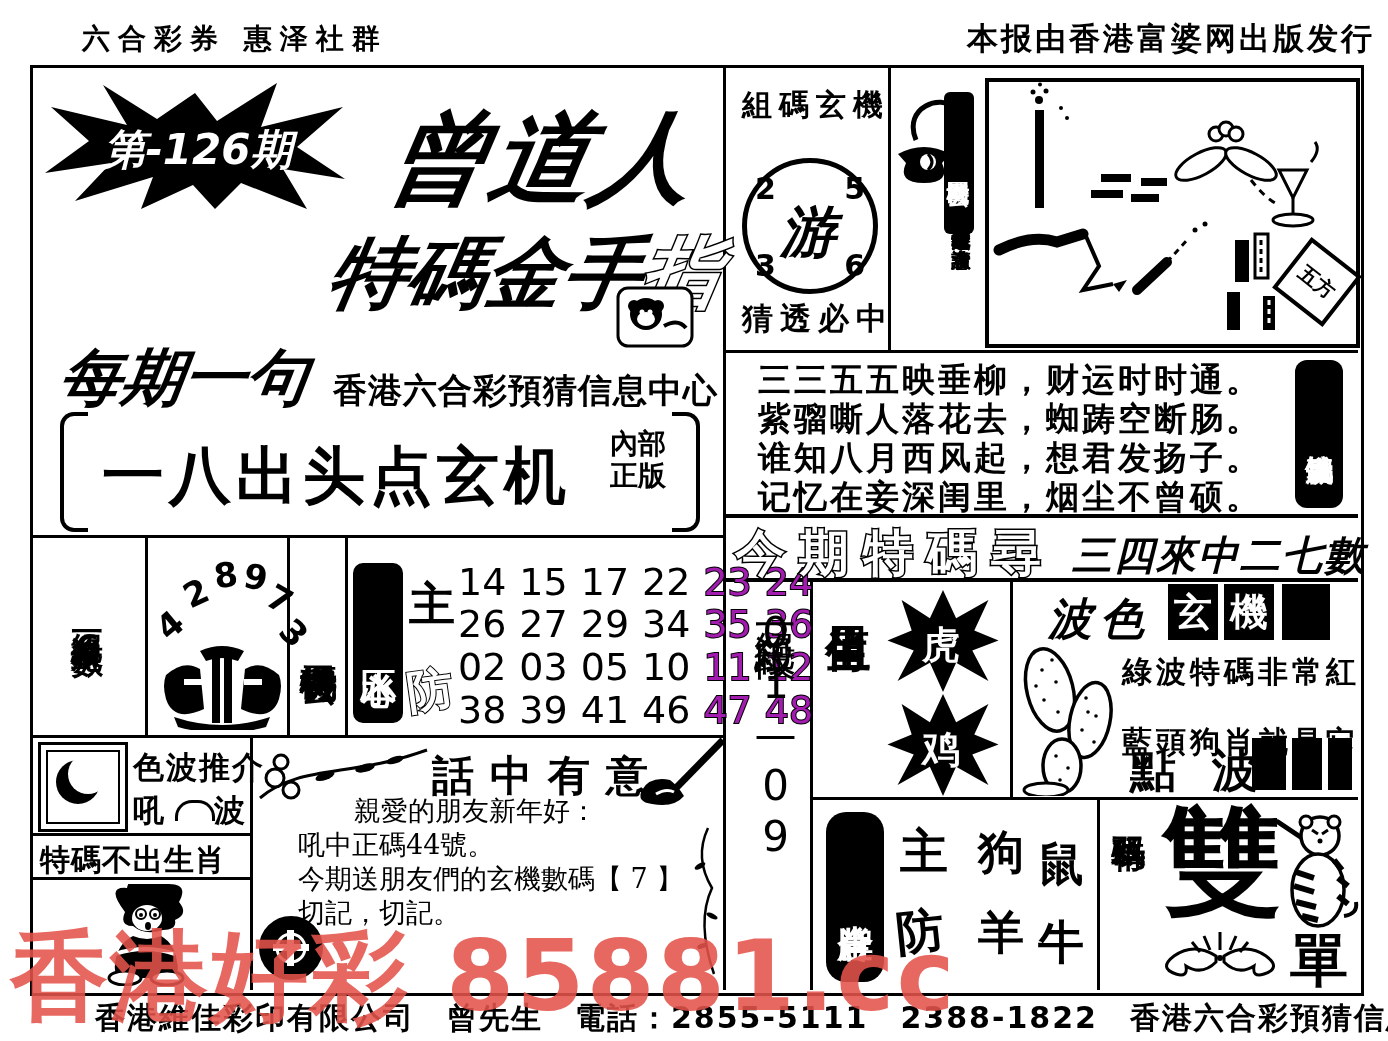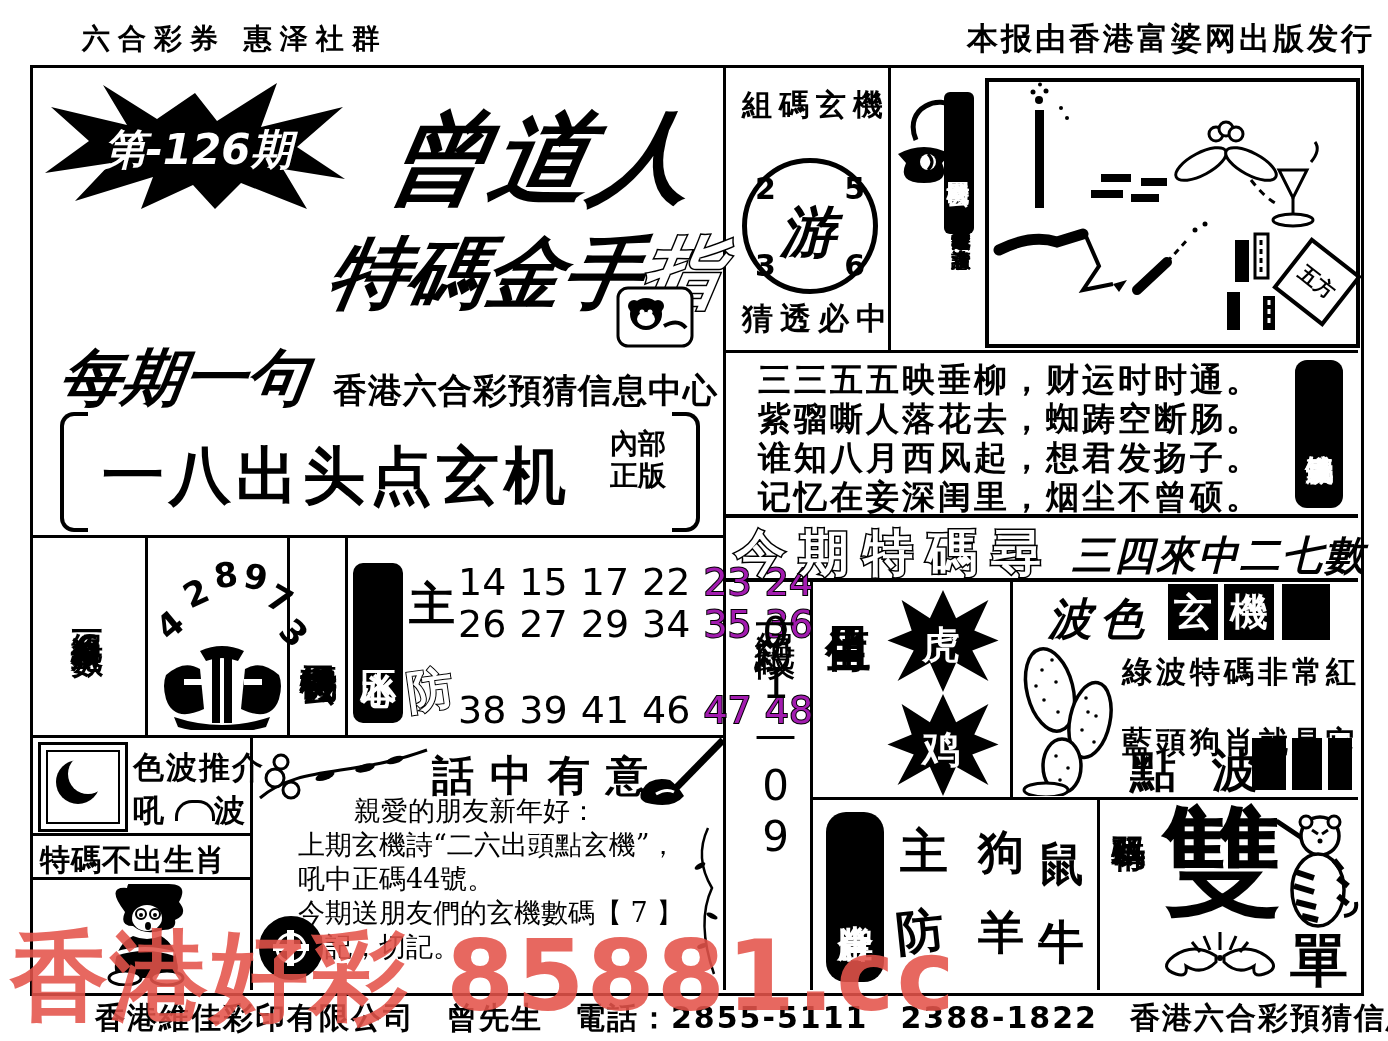--- a/index.html
+++ b/index.html
@@ -133,20 +133,28 @@
     <span class="num-outline">24</span>
   </div>
   <div class="numrow" style="left:458px;top:602px;">
     <span>26</span>
     <span>27</span>
     <span>29</span>
     <span>34</span>
     <span class="num-outline">35</span>
     <span class="num-outline">36</span>
   </div>
+  <div class="numrow" style="left:458px;top:645px;">
+    <span>02</span>
+    <span>03</span>
+    <span>05</span>
+    <span>10</span>
+    <span class="num-outline">11</span>
+    <span class="num-outline">12</span>
+  </div>
   <div class="numrow" style="left:458px;top:688px;">
     <span>38</span>
     <span>39</span>
     <span>41</span>
     <span>46</span>
     <span class="num-outline">47</span>
     <span class="num-outline">48</span>
   </div>
 
   <div class="abs" style="left:38px;top:742px;width:84px;height:84px;border:3px solid #000;">
@@ -195,21 +203,20 @@
   <div class="abs" style="left:628px;top:736px;">
     <svg width="100" height="72" viewBox="0 0 100 72">
       <path d="M95,4 L48,52" stroke="#000" stroke-width="7"></path>
       <path d="M48,52 l-10,12 l16,-4z" fill="#000"></path>
       <path d="M42,44 q-20,-4 -28,10 q-6,12 10,14 q22,4 32,-8 q-6,-10 -14,-16z" fill="#000"></path>
       <path d="M28,58 q10,-6 18,-2" stroke="#fff" stroke-width="3" fill="none"></path>
     </svg>
   </div>
   <div class="abs serif" style="left:298px;top:794px;width:420px;font-size:27px;">
     <div class="letterline" style="text-indent:56px;">親愛的朋友新年好：</div>
-    <div class="letterline">上期玄機詩“二六出頭點玄機”，</div>
     <div class="letterline">吼中正碼44號。</div>
     <div class="letterline">今期送朋友們的玄機數碼【 7 】</div>
     <div class="letterline">切記，切記。</div>
   </div>
   <div class="abs" style="left:255px;top:912px;">
     <svg width="72" height="72" viewBox="0 0 72 72">
       <circle cx="36" cy="36" r="30" fill="#000"></circle>
       <circle cx="36" cy="36" r="30" fill="none" stroke="#000" stroke-width="4"></circle>
       <rect x="18" y="32" width="36" height="7" fill="#fff"></rect>
       <rect x="32" y="18" width="7" height="36" fill="#fff"></rect>

